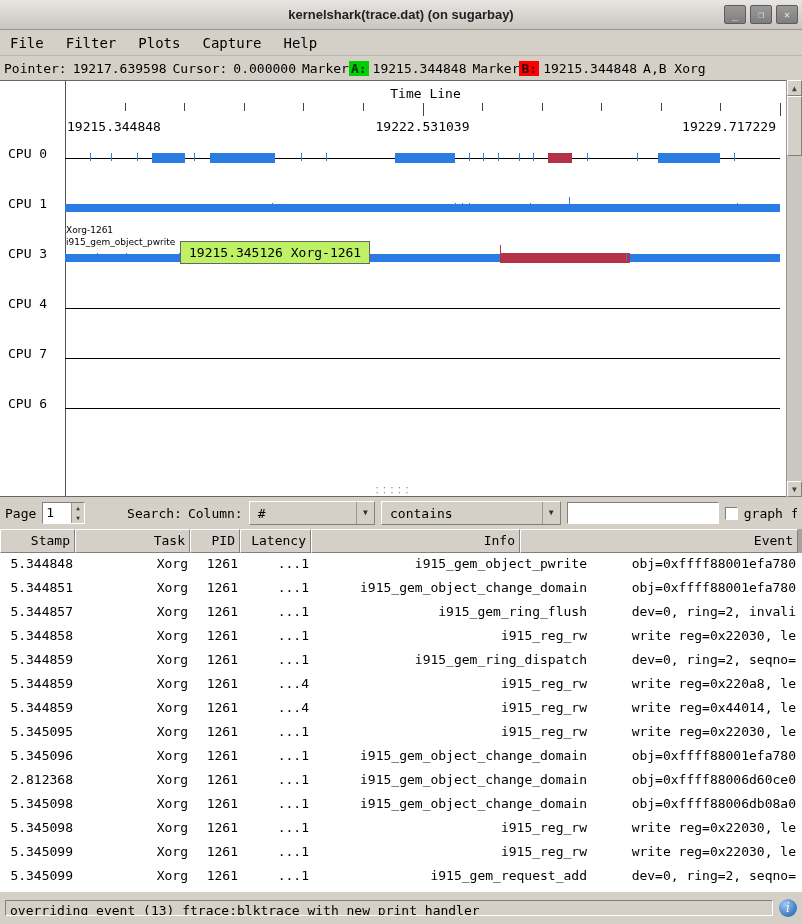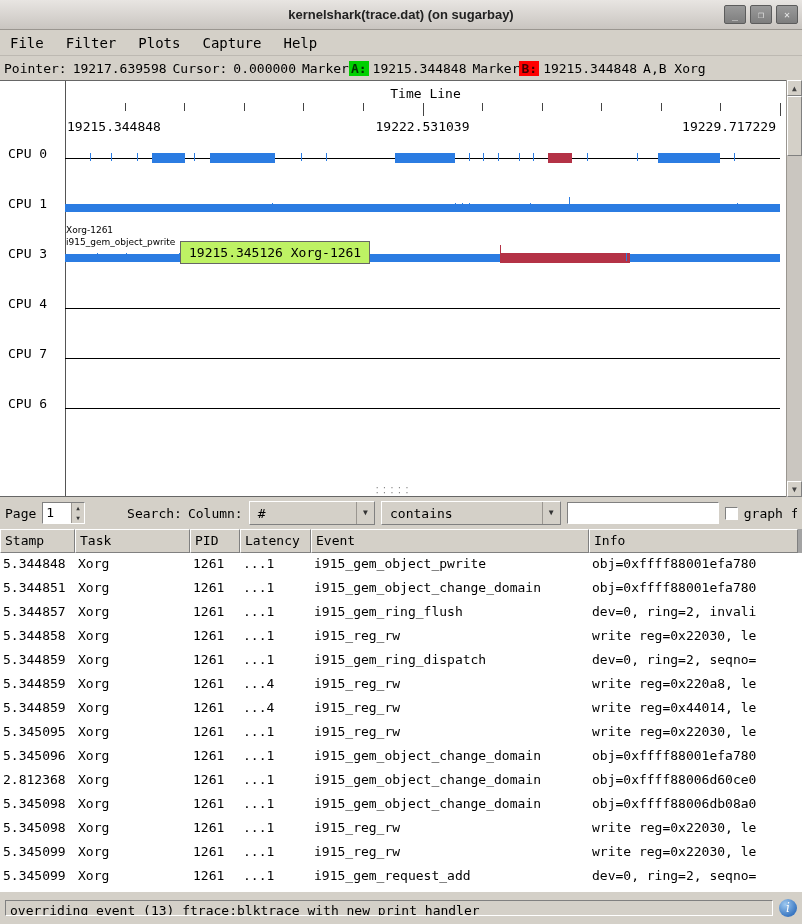--- a/index.html
+++ b/index.html
@@ -136,21 +136,21 @@
     width: 152px; height: 22px; background: #fff;
     border: 1px solid; border-color: #808080 #fff #fff #808080;
   }
   .checkbox {
     width: 13px; height: 13px; background: #fff;
     border: 1px solid; border-color: #808080 #fff #fff #808080;
     flex: none;
   }
   .graph-follow-label { overflow: hidden; }
   
-  .table-area { background: #a3a3a3; }
+  .table-area { background: #a3a3a3; text-align: right; }
   .thead { display: flex; height: 24px; }
   .th {
     background: #d4d0c8; padding: 3px 4px;
     border: 1px solid; border-color: #fff #808080 #808080 #fff;
     overflow: hidden; white-space: nowrap;
   }
   .tbody { height: 338px; overflow: hidden; background: #fff; }
   .tr { display: flex; height: 24px; }
   .td { padding: 3px 2px 3px 3px; overflow: hidden; white-space: nowrap; }
   .c0 { width: 75px; }
@@ -341,22 +341,22 @@
   <div class="checkbox"></div>
   <span class="graph-follow-label">graph f</span>
 </div>
 
 <div class="table-area">
   <div class="thead" id="thead">
       <div class="th c0">Stamp</div>
       <div class="th c1">Task</div>
       <div class="th c2">PID</div>
       <div class="th c3">Latency</div>
+      <div class="th c5">Info</div>
       <div class="th c4">Event</div>
-      <div class="th c5">Info</div>
     </div>
   <div class="tbody" id="tbody">
       <div class="tr">
         <div class="td c0">5.344848</div>
         <div class="td c1">Xorg</div>
         <div class="td c2">1261</div>
         <div class="td c3">...1</div>
         <div class="td c4">i915_gem_object_pwrite</div>
         <div class="td c5">obj=0xffff88001efa780</div>
       </div>

